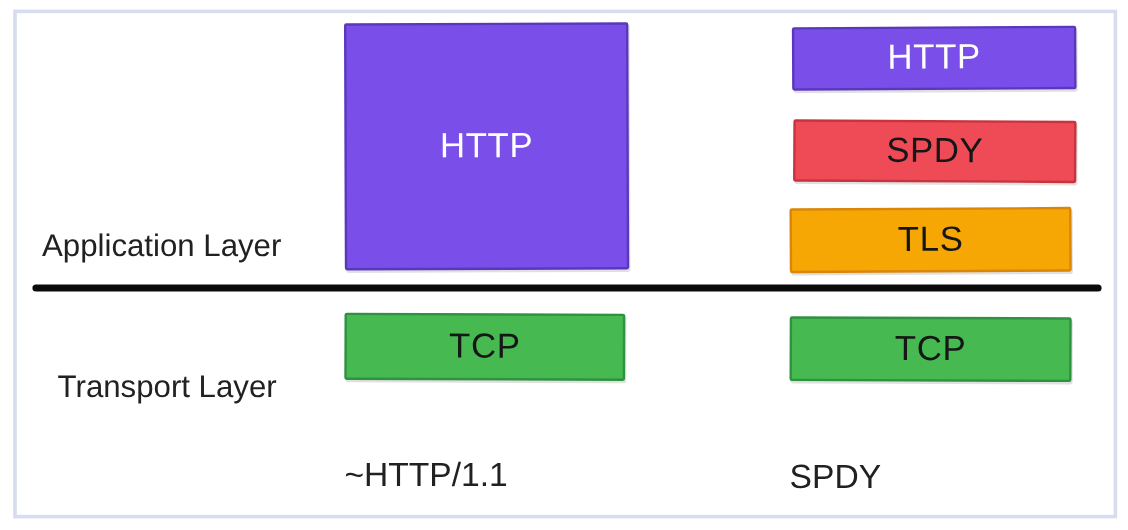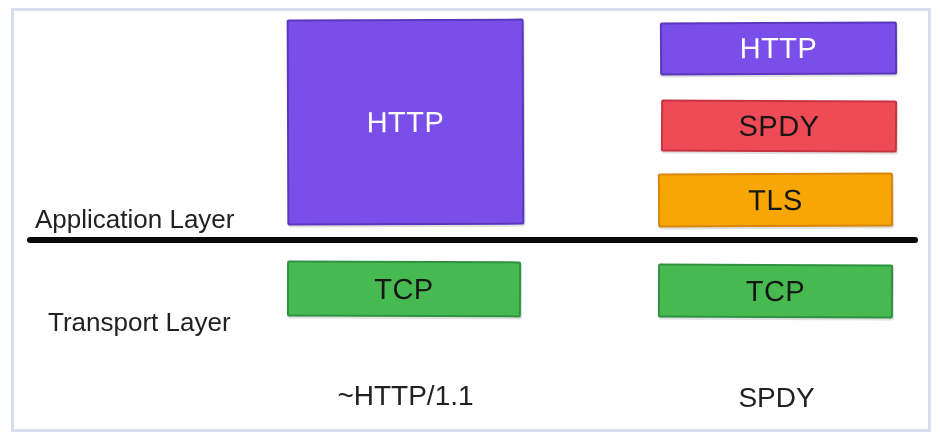--- a/index.html
+++ b/index.html
@@ -25,21 +25,21 @@
     background: #ffffff;
     box-sizing: border-box;
   }
   .layer-label {
     position: absolute;
     color: #212121;
     font-size: 26px;
     line-height: 32px;
     white-space: nowrap;
   }
-  #label-application { left: 35px;  top: 203px; }
+  #label-application { left: 35px;  top: 188px; }
   #label-transport  { left: 48px;  top: 272px; margin-top: 34px; }
 
   .divider {
     position: absolute;
     left: 27px;
     top: 237px;
     width: 891px;
     height: 6px;
     border-radius: 3px;
   }
@@ -63,21 +63,21 @@
   #box-http-small { left: 660px; top: 22px;  width: 237px; height: 53px;  transform: rotate(-0.3deg); }
   #box-spdy       { left: 661px; top: 100px; width: 236px; height: 52px;  transform: rotate(0.3deg); }
   #box-tls        { left: 658px; top: 173px; width: 235px; height: 54px;  transform: rotate(-0.3deg); }
   #box-tcp-right  { left: 658px; top: 264px; width: 235px; height: 54px;  transform: rotate(0.2deg); }
 
   .stack-caption {
     position: absolute;
     color: #212121;
     font-size: 28px;
     line-height: 32px;
-    text-align: center;
+    text-align: left;
     white-space: nowrap;
   }
   #caption-left  { left: 287px; top: 380px; width: 237px; }
   #caption-right { left: 658px; top: 382px; width: 237px; }
 </style>
 </head>
 <body>
 
 <div class="canvas">
 

